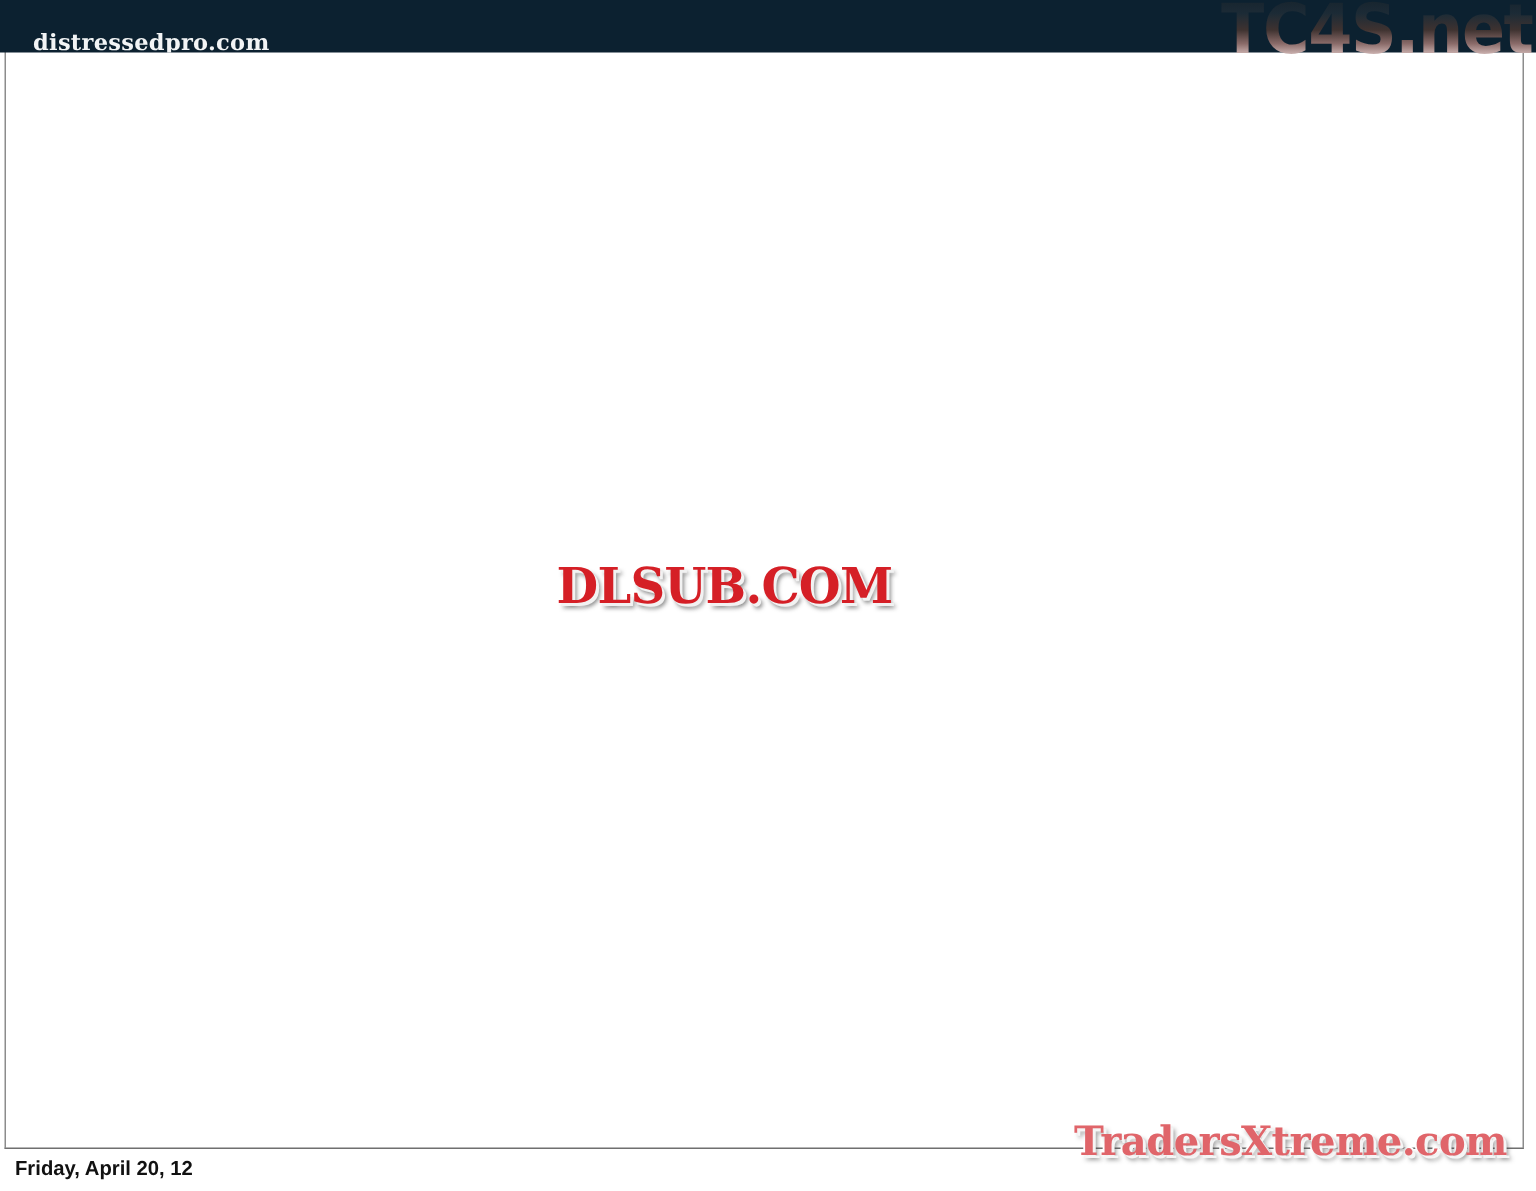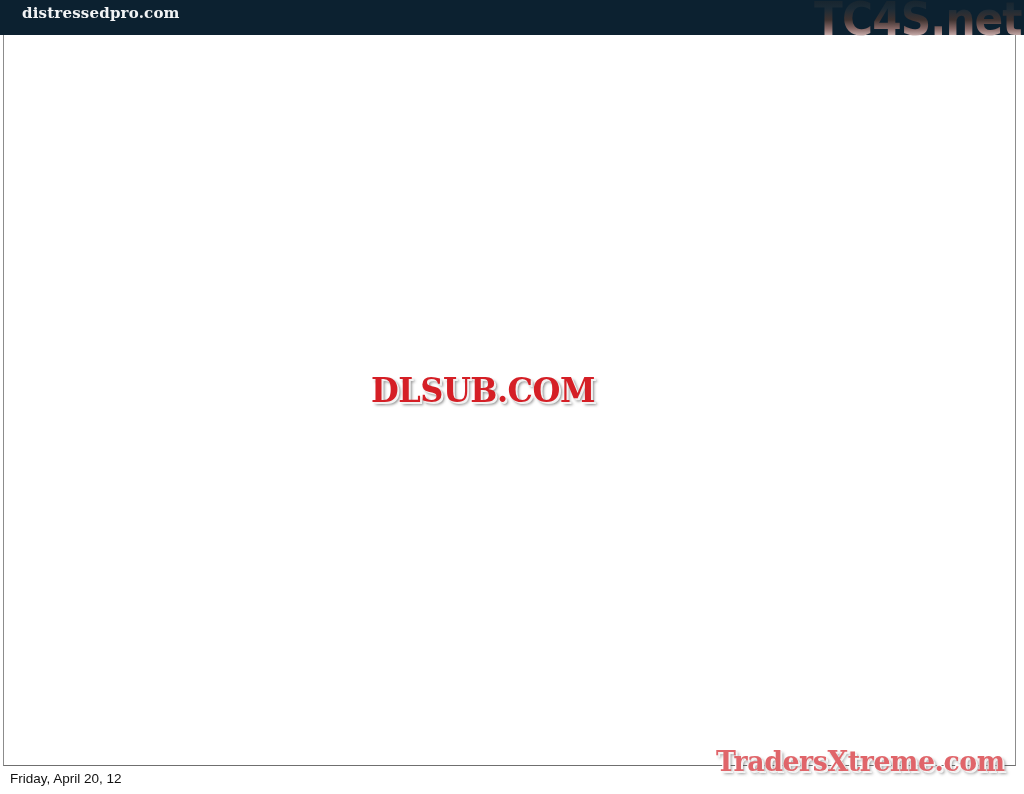--- a/index.html
+++ b/index.html
@@ -35,21 +35,21 @@
     left: 0px;
     top: 0px;
     width: 1024px;
     height: 35px;
     background: #0c2130;
     overflow: hidden;
   }
   #site-name {
     position: absolute;
     left: 22px;
-    top: 4px;
+    top: 19px;
     font-family: "DejaVu Serif", "Liberation Serif", serif;
     font-size: 15px;
     font-weight: 700;
     color: #f2f4f5;
     letter-spacing: 0.2px;
     white-space: nowrap;
   }
 
   
   #tc4s-watermark {
@@ -121,21 +121,21 @@
     z-index: 25;
   }
 
   
   #footer-date {
     position: absolute;
     left: 10px;
     top: 771px;
     font-family: "Liberation Sans", sans-serif;
     font-size: 13.5px;
-    font-weight: 400;
+    font-weight: 700;
     color: #111111;
     white-space: nowrap;
   }
 
   #traders-watermark {
     position: absolute;
     left: 716px;
     top: 748px;
     font-family: "DejaVu Serif", "Liberation Serif", serif;
     font-size: 27px;

